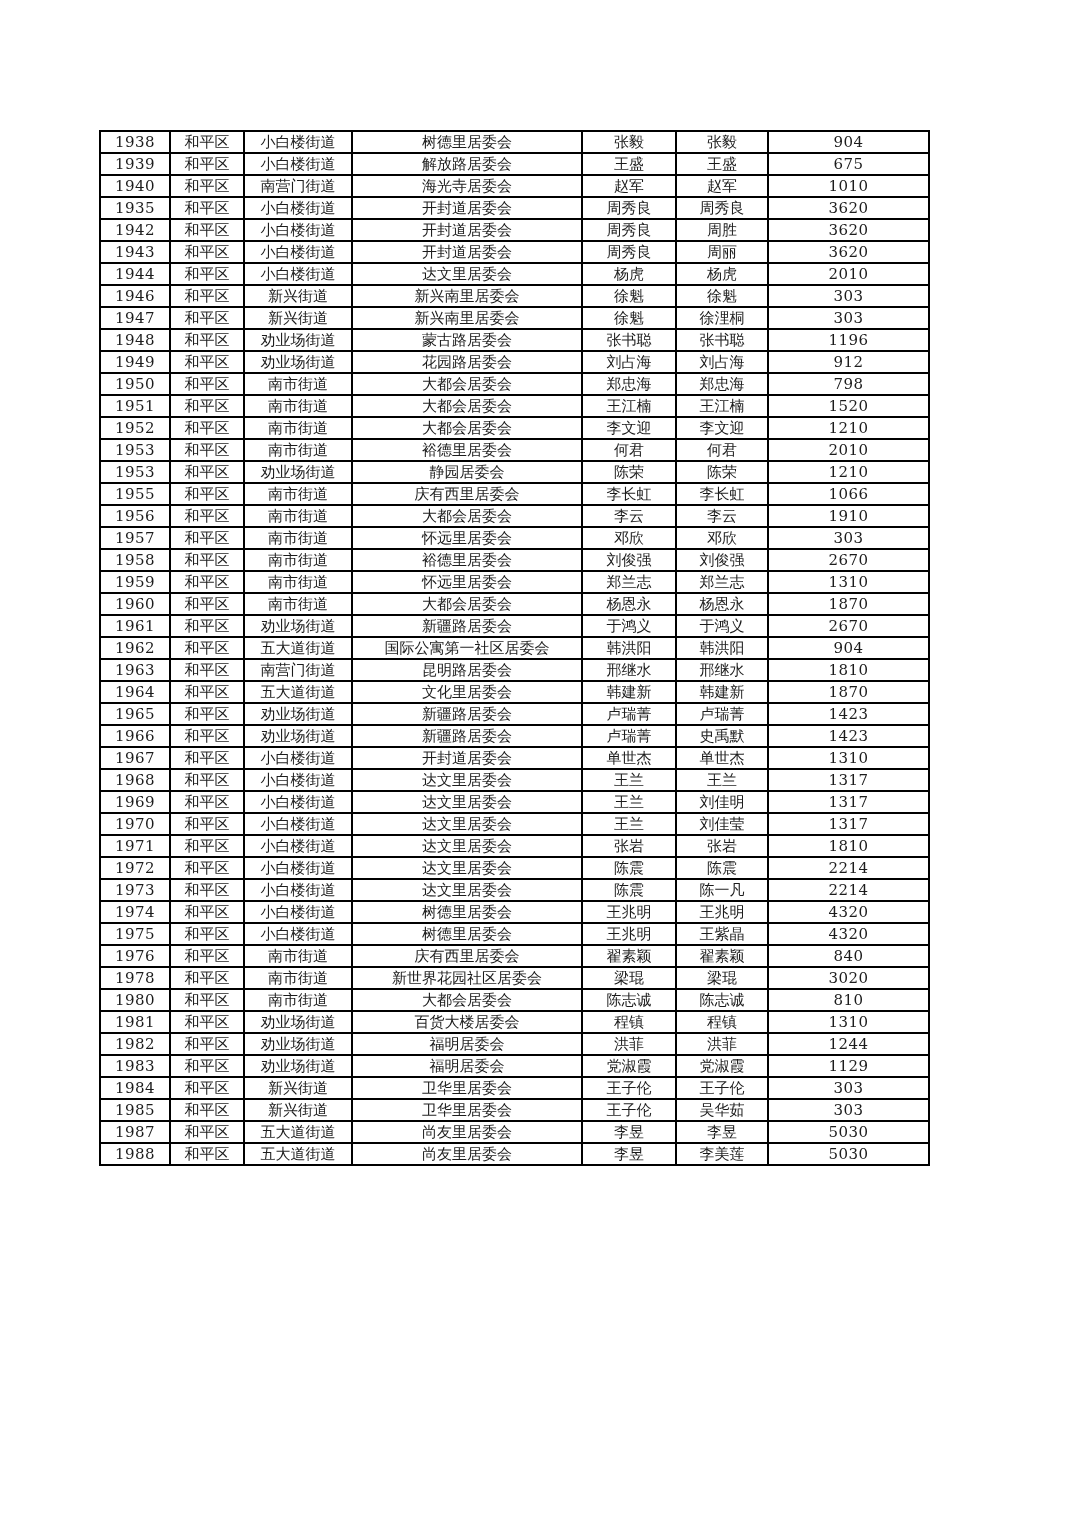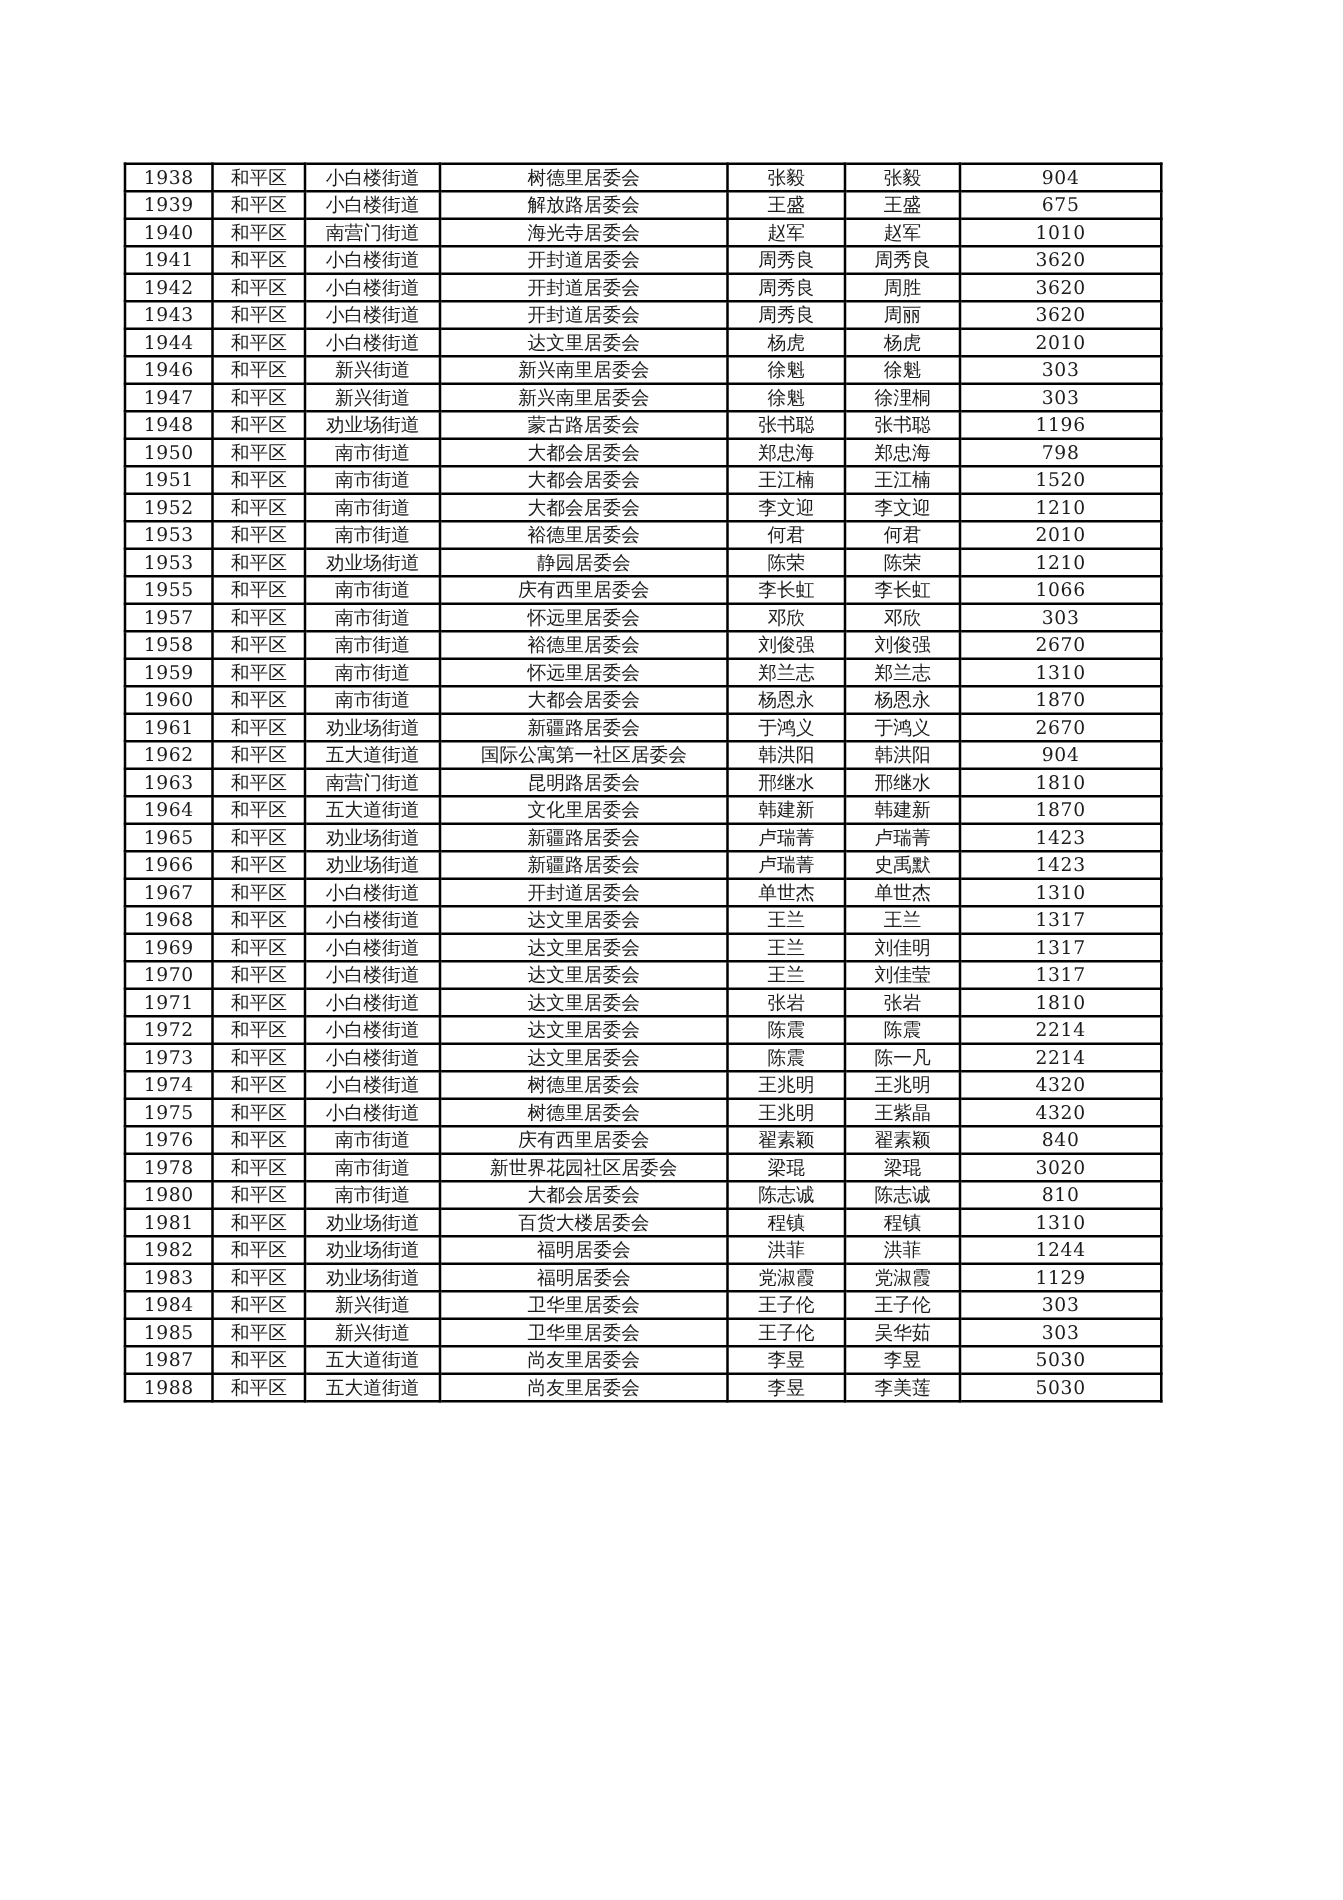--- a/index.html
+++ b/index.html
@@ -88,21 +88,21 @@
           <tr>
             <td class="num">1940</td>
             <td>和平区</td>
             <td>南营门街道</td>
             <td>海光寺居委会</td>
             <td>赵军</td>
             <td>赵军</td>
             <td class="num">1010</td>
           </tr>
           <tr>
-            <td class="num">1941</td>
+            <td class="num">1935</td>
             <td>和平区</td>
             <td>小白楼街道</td>
             <td>开封道居委会</td>
             <td>周秀良</td>
             <td>周秀良</td>
             <td class="num">3620</td>
           </tr>
           <tr>
             <td class="num">1942</td>
             <td>和平区</td>
@@ -151,20 +151,29 @@
           <tr>
             <td class="num">1948</td>
             <td>和平区</td>
             <td>劝业场街道</td>
             <td>蒙古路居委会</td>
             <td>张书聪</td>
             <td>张书聪</td>
             <td class="num">1196</td>
           </tr>
           <tr>
+            <td class="num">1949</td>
+            <td>和平区</td>
+            <td>劝业场街道</td>
+            <td>花园路居委会</td>
+            <td>刘占海</td>
+            <td>刘占海</td>
+            <td class="num">912</td>
+          </tr>
+          <tr>
             <td class="num">1950</td>
             <td>和平区</td>
             <td>南市街道</td>
             <td>大都会居委会</td>
             <td>郑忠海</td>
             <td>郑忠海</td>
             <td class="num">798</td>
           </tr>
           <tr>
             <td class="num">1951</td>
@@ -203,20 +212,29 @@
             <td class="num">1210</td>
           </tr>
           <tr>
             <td class="num">1955</td>
             <td>和平区</td>
             <td>南市街道</td>
             <td>庆有西里居委会</td>
             <td>李长虹</td>
             <td>李长虹</td>
             <td class="num">1066</td>
+          </tr>
+          <tr>
+            <td class="num">1956</td>
+            <td>和平区</td>
+            <td>南市街道</td>
+            <td>大都会居委会</td>
+            <td>李云</td>
+            <td>李云</td>
+            <td class="num">1910</td>
           </tr>
           <tr>
             <td class="num">1957</td>
             <td>和平区</td>
             <td>南市街道</td>
             <td>怀远里居委会</td>
             <td>邓欣</td>
             <td>邓欣</td>
             <td class="num">303</td>
           </tr>

